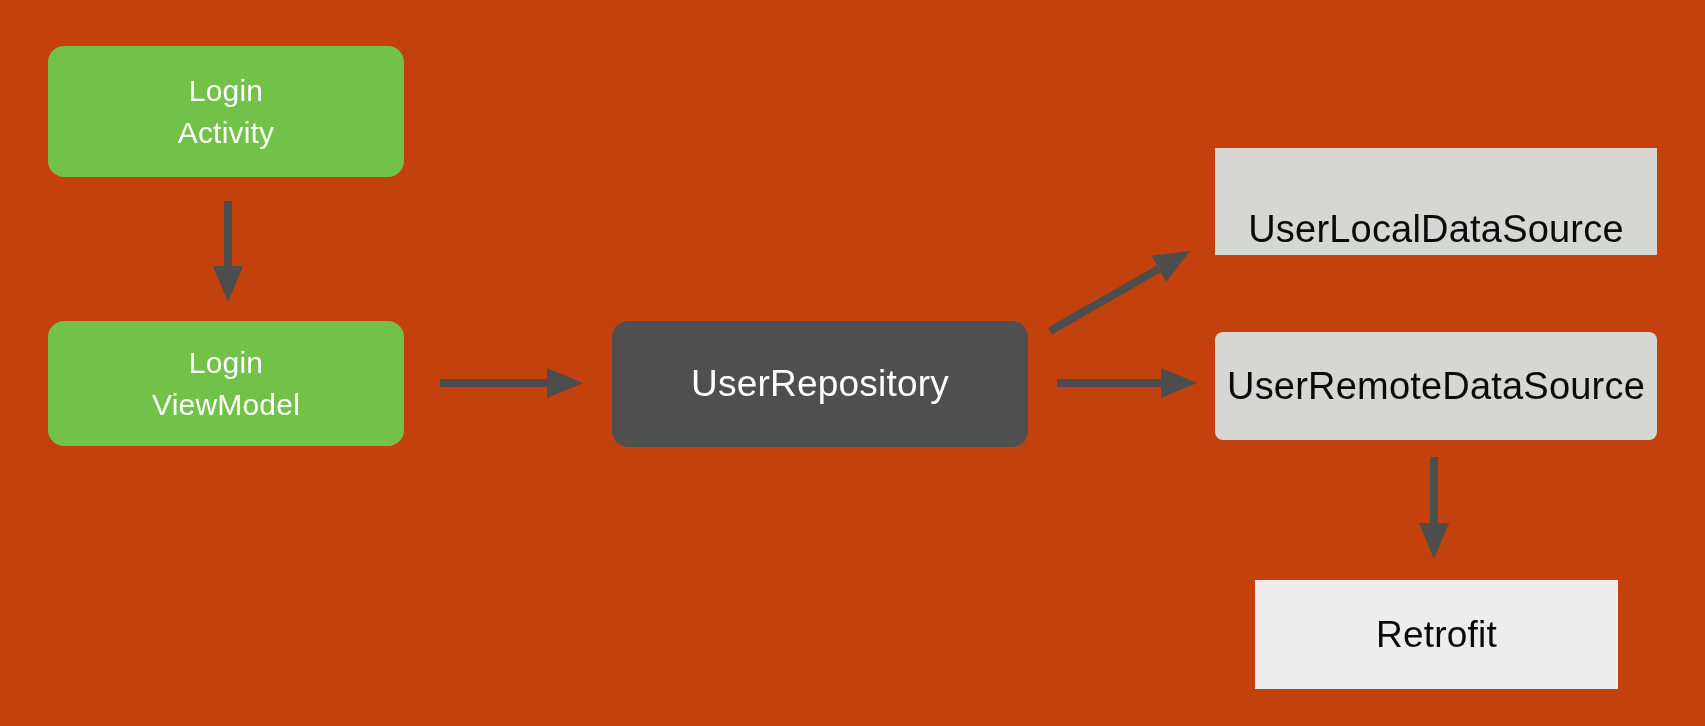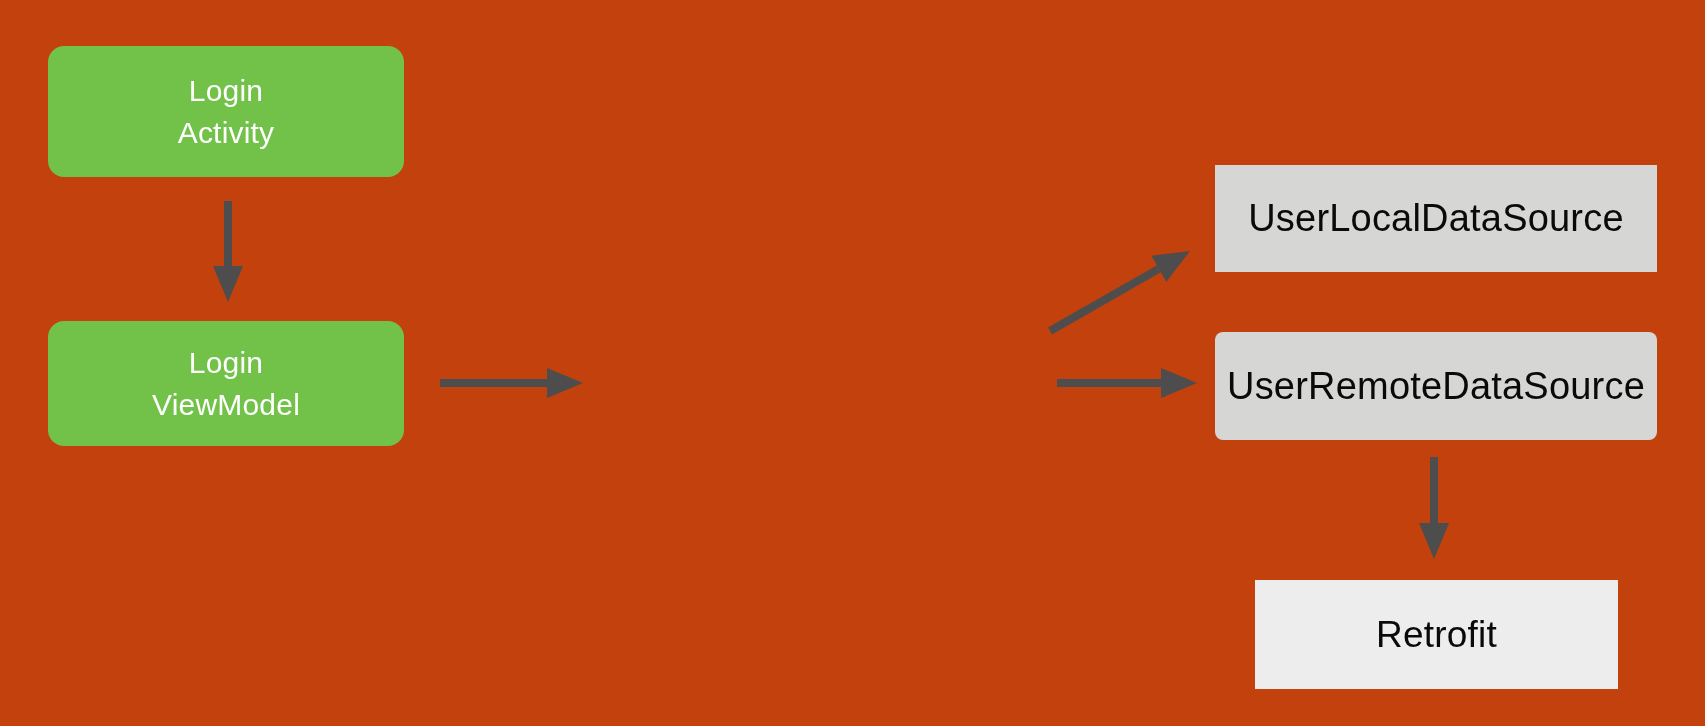--- a/index.html
+++ b/index.html
@@ -58,22 +58,25 @@
   <div class="node" style="left: 48px; top: 46px; width: 356px; height: 131px; background: rgb(114, 194, 74); color: rgb(255, 255, 255); border-radius: 16px; font-size: 30px;">
     <span class="label">Login
 Activity</span>
   </div>
 
   <div class="node" style="left: 48px; top: 321px; width: 356px; height: 125px; background: rgb(114, 194, 74); color: rgb(255, 255, 255); border-radius: 16px; font-size: 30px;">
     <span class="label">Login
 ViewModel</span>
   </div>
 
+  <div class="node" style="left: 612px; top: 321px; width: 416px; height: 126px; background: rgb(79, 79, 79); color: rgb(255, 255, 255); border-radius: 16px; font-size: 37px;">
+    <span class="label">UserRepository</span>
+  </div>
 
-  <div class="node" style="left: 1215px; top: 165px; width: 442px; height: 107px; background: rgb(214, 214, 212); color: rgb(10, 10, 10); border-radius: 0px; font-size: 38px;">
+  <div class="node" style="left: 1215px; top: 148px; width: 442px; height: 107px; background: rgb(214, 214, 212); color: rgb(10, 10, 10); border-radius: 0px; font-size: 38px; align-items: flex-end;">
     <span class="label">UserLocalDataSource</span>
   </div>
 
   <div class="node" style="left: 1215px; top: 332px; width: 442px; height: 108px; background: rgb(214, 214, 212); color: rgb(10, 10, 10); border-radius: 8px; font-size: 38px;">
     <span class="label">UserRemoteDataSource</span>
   </div>
 
   <div class="node" style="left: 1255px; top: 580px; width: 363px; height: 109px; background: rgb(237, 237, 237); color: rgb(10, 10, 10); border-radius: 0px; font-size: 37px;">
     <span class="label">Retrofit</span>
   </div>

